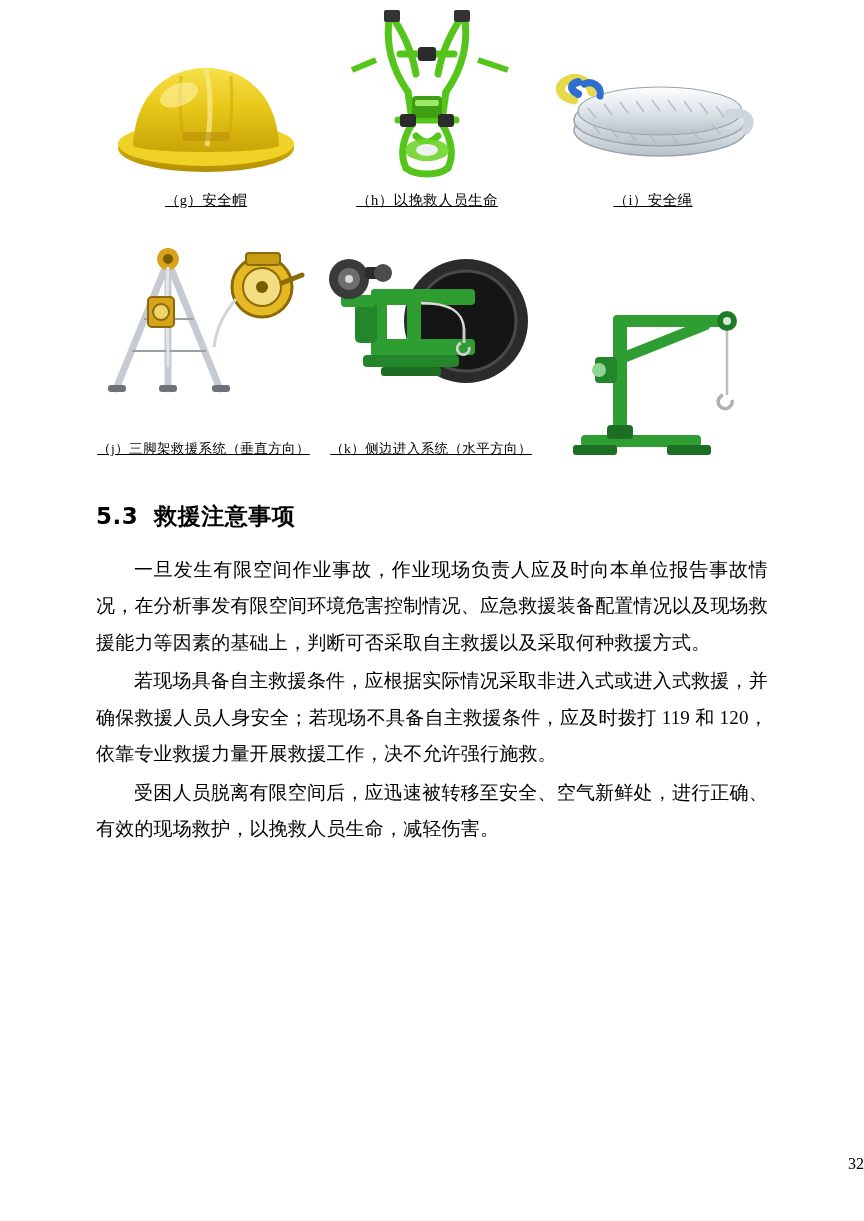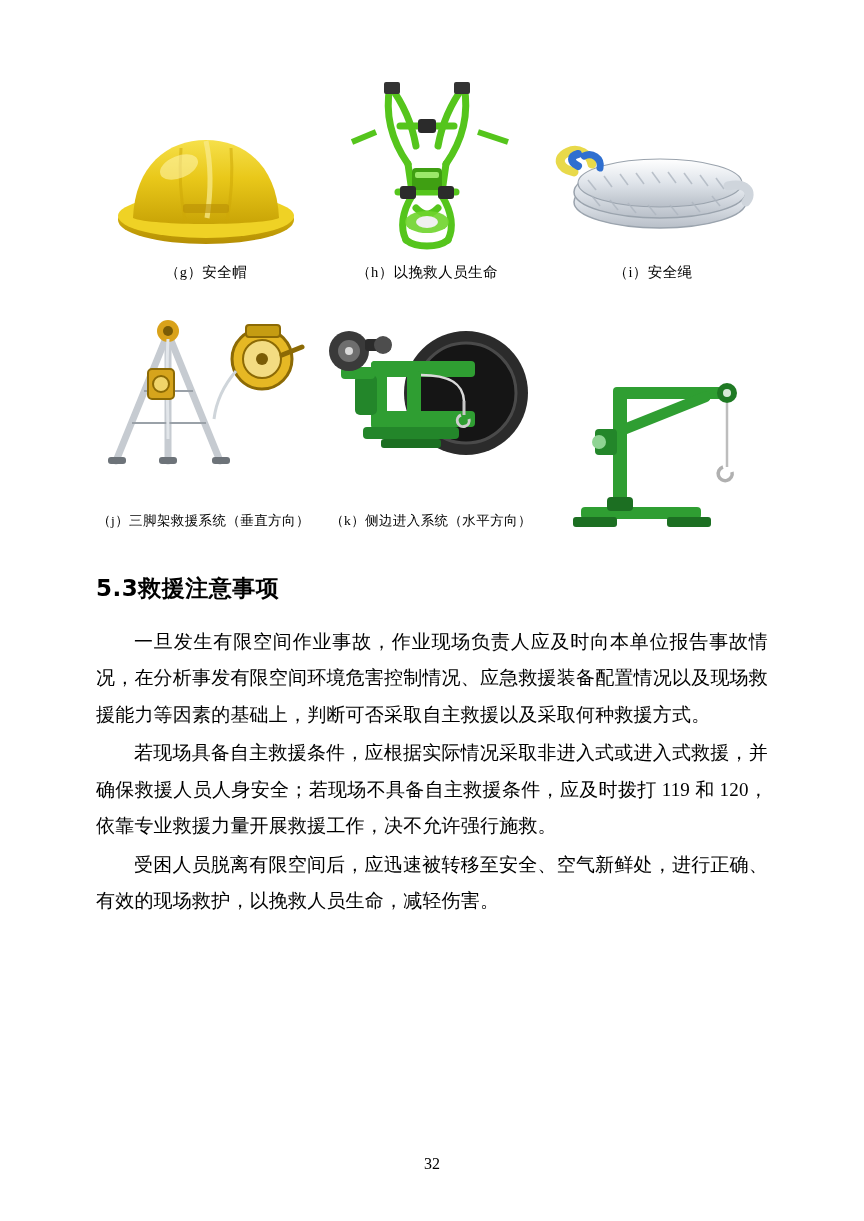--- a/index.html
+++ b/index.html
@@ -17,21 +17,21 @@
   .page {
     position: relative;
     width: 864px;
     height: 1221px;
     box-sizing: border-box;
     padding: 0 96px;
   }
 
   
   .figure-block {
-    padding-top: 72px;
+    text-decoration: underline;
   }
   .fig-row {
     display: flex;
     align-items: flex-end;
     justify-content: space-between;
     width: 100%;
   }
   .fig-cell {
     display: flex;
     flex-direction: column;
@@ -63,36 +63,37 @@
 
   
   h2.section {
     font-family: "DejaVu Sans", "Liberation Sans", sans-serif;
     font-size: 23px;
     font-weight: bold;
     margin: 42px 0 20px 0;
     letter-spacing: 0.5px;
   }
   h2.section .num {
+    margin-right: 16px;
   }
   p.body {
     font-size: 19px;
     line-height: 1.92;
     text-align: justify;
     text-justify: inter-ideograph;
     margin: 0 0 2px 0;
     text-indent: 2em;
     letter-spacing: 0.2px;
   }
   .page-number {
     position: absolute;
     left: 0;
     right: 0;
     bottom: 48px;
-    text-align: center;
+    text-align: right;
     font-size: 16px;
   }
 
   
   .art { display:block; }
 </style>
 </head>
 <body>
 
 <div class="page">

